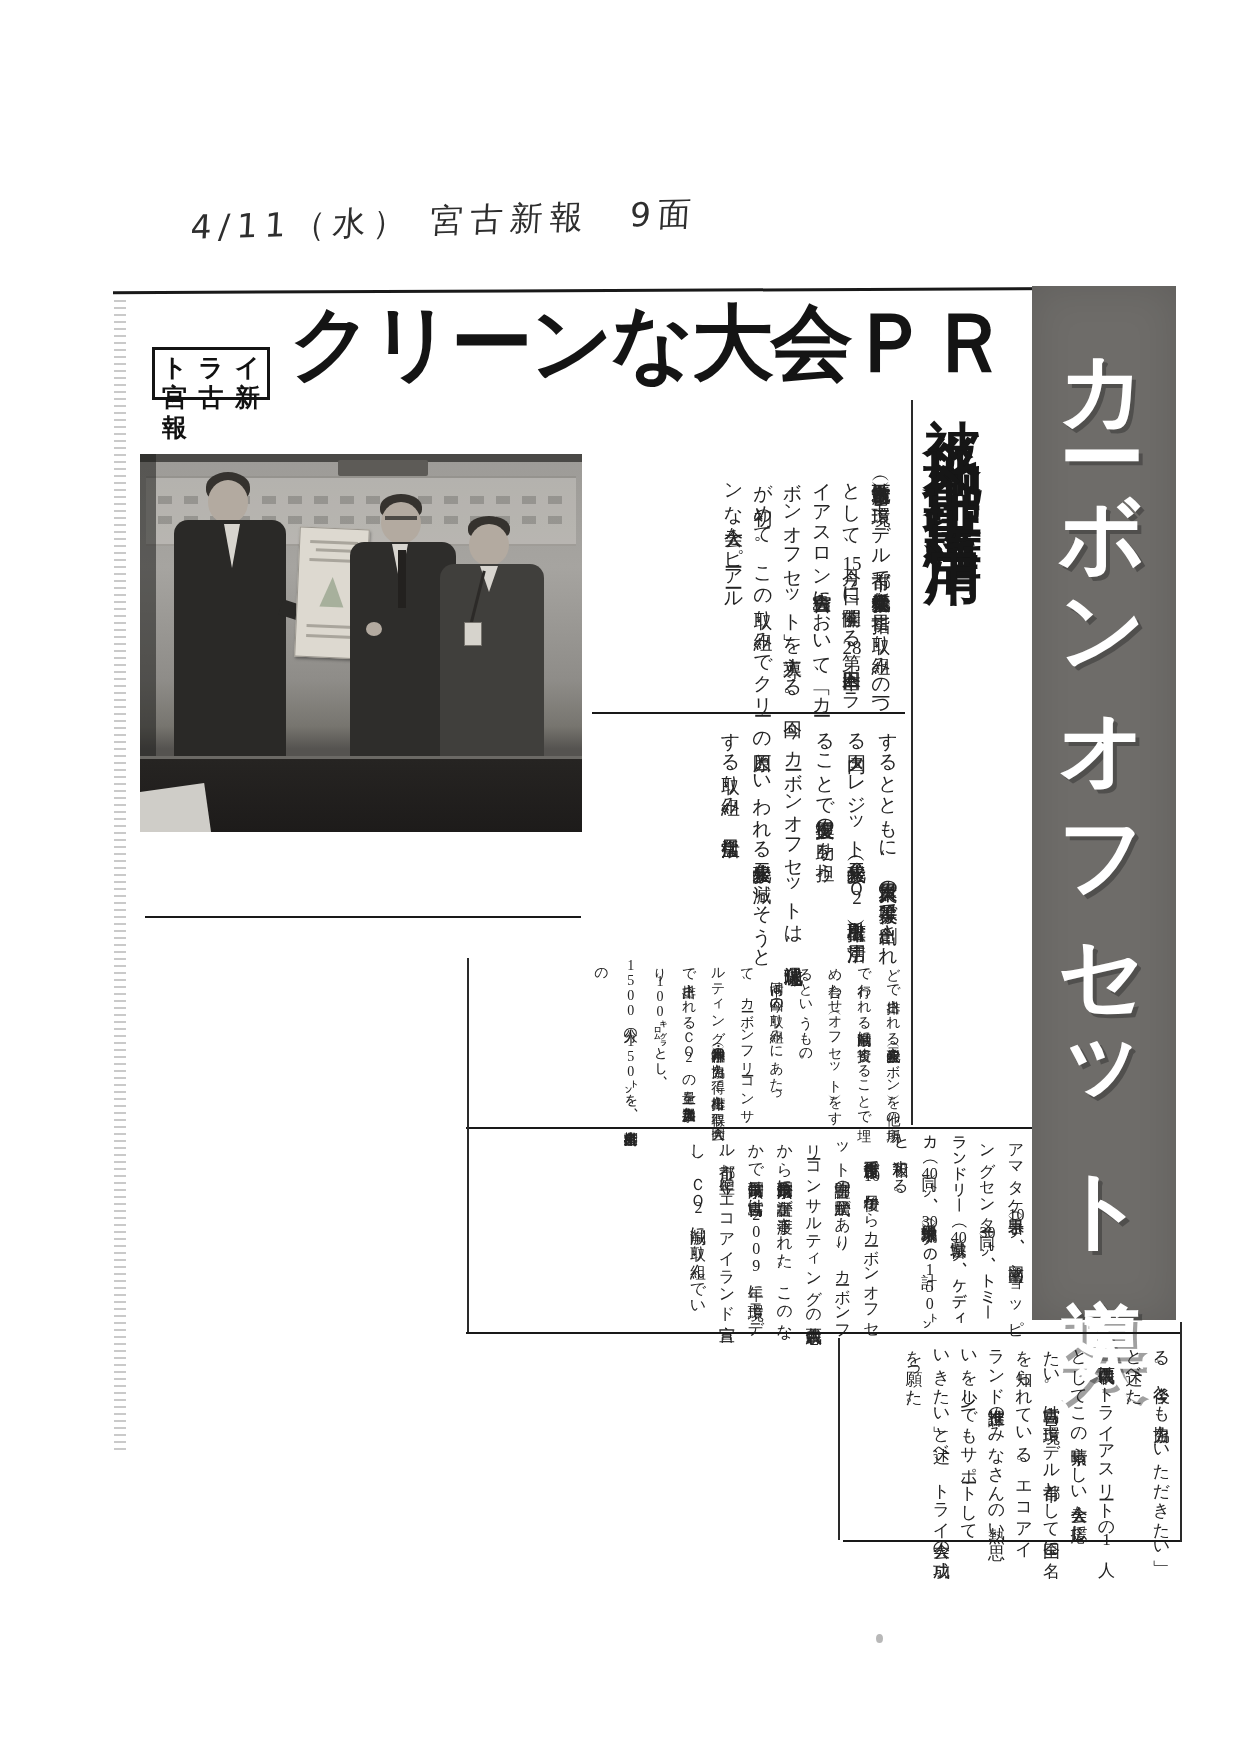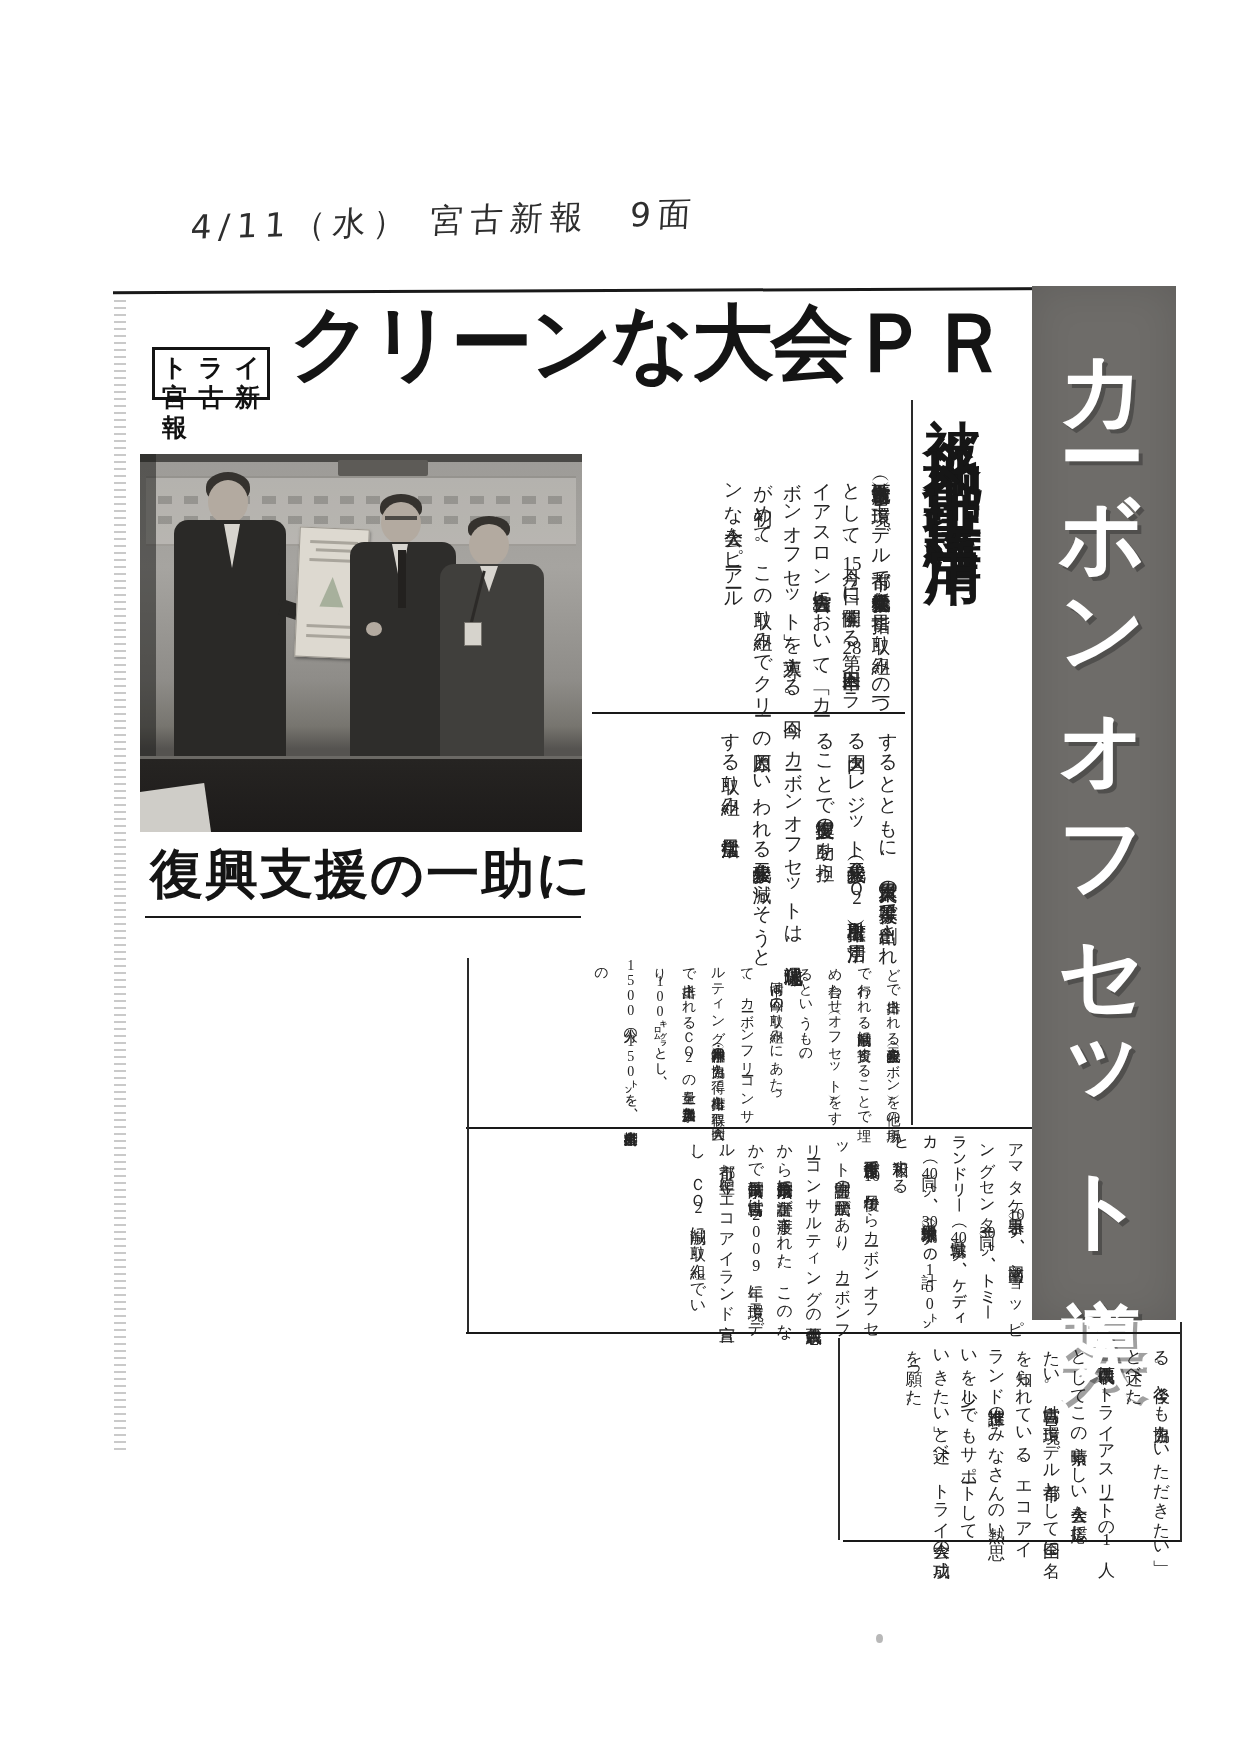--- a/index.html
+++ b/index.html
@@ -171,21 +171,20 @@
       <div class="torso" style="left:300px;top:110px;width:104px;height:245px;background:#403f3c;"></div>
       <div class="shirt" style="left:340px;top:112px;width:18px;height:26px;clip-path:polygon(0 0,100% 0,50% 100%);"></div>
       <div class="lanyard" style="left:336px;top:116px;height:56px;"></div>
       <div class="badge" style="left:324px;top:168px;"></div>
     </div>
 
     <div class="ph-table"></div>
     <div class="ph-paper"></div>
   </div>
 
-  <div class="abs hl-2">復興支援の一助に</div>
   <div class="abs rule r-hl2"></div>
 
   <div class="abs vtext b1">宮古島市（下地敏彦市長）は環境モデル都市で低炭素化社会構築を目指す取り組みの一つとして、今月<span class="tcy">15</span>日に開催する第<span class="tcy">28</span>回全日本トライアスロン宮古島大会において、「カーボンオフセット」を導入する。今回が初めて。この取り組みでクリーンな大会をピーアール</div>
   <div class="abs rule r-b12"></div>
   <div class="abs vtext b2">するとともに、東日本大震災の被災県等で創出される国内クレジット（二酸化炭素（ＣＯ<span class="up">2</span>）取引排出権）を活用することで復興支援の一助を担う。
 　カーボンオフセットは、地球温暖化の原因といわれる二酸化炭素を減らそうとする取り組み。日常生活な</div>
   <div class="abs vtext b3">どで排出される二酸化炭素（カーボン）を他の場所で行われる削減活動に投資することで埋め合わせ（オフセット）をするというもの。
 　同市は今回の取り組みにあたって、カーボンフリーコンサルティング（本社・神奈川県）の協力を得て排出権を取得。同大会で排出されるＣＯ<span class="up">2</span>の量を参加選手一人当たり<span class="up">1</span><span class="up">0</span><span class="up">0</span>㌔㌘とし、<span class="up">1</span><span class="up">5</span><span class="up">0</span><span class="up">0</span>人分の<span class="up">1</span><span class="up">5</span><span class="up">0</span>㌧を、排出権創出事業者の</div>
   <div class="abs rule r-b34"></div>
   <div class="abs vtext b4">アマタケ（岩手県）<span class="tcy">10</span>㌧、盛岡南ショッピングセンター（同）<span class="tcy">30</span>㌧、トミーランドリー（宮城県）<span class="tcy">40</span>㌧、ケディカ（同）<span class="tcy">40</span>㌧、琉球大学（沖縄県）<span class="tcy">30</span>㌧の計<span class="up">1</span><span class="up">5</span><span class="up">0</span>㌧と相殺する。

